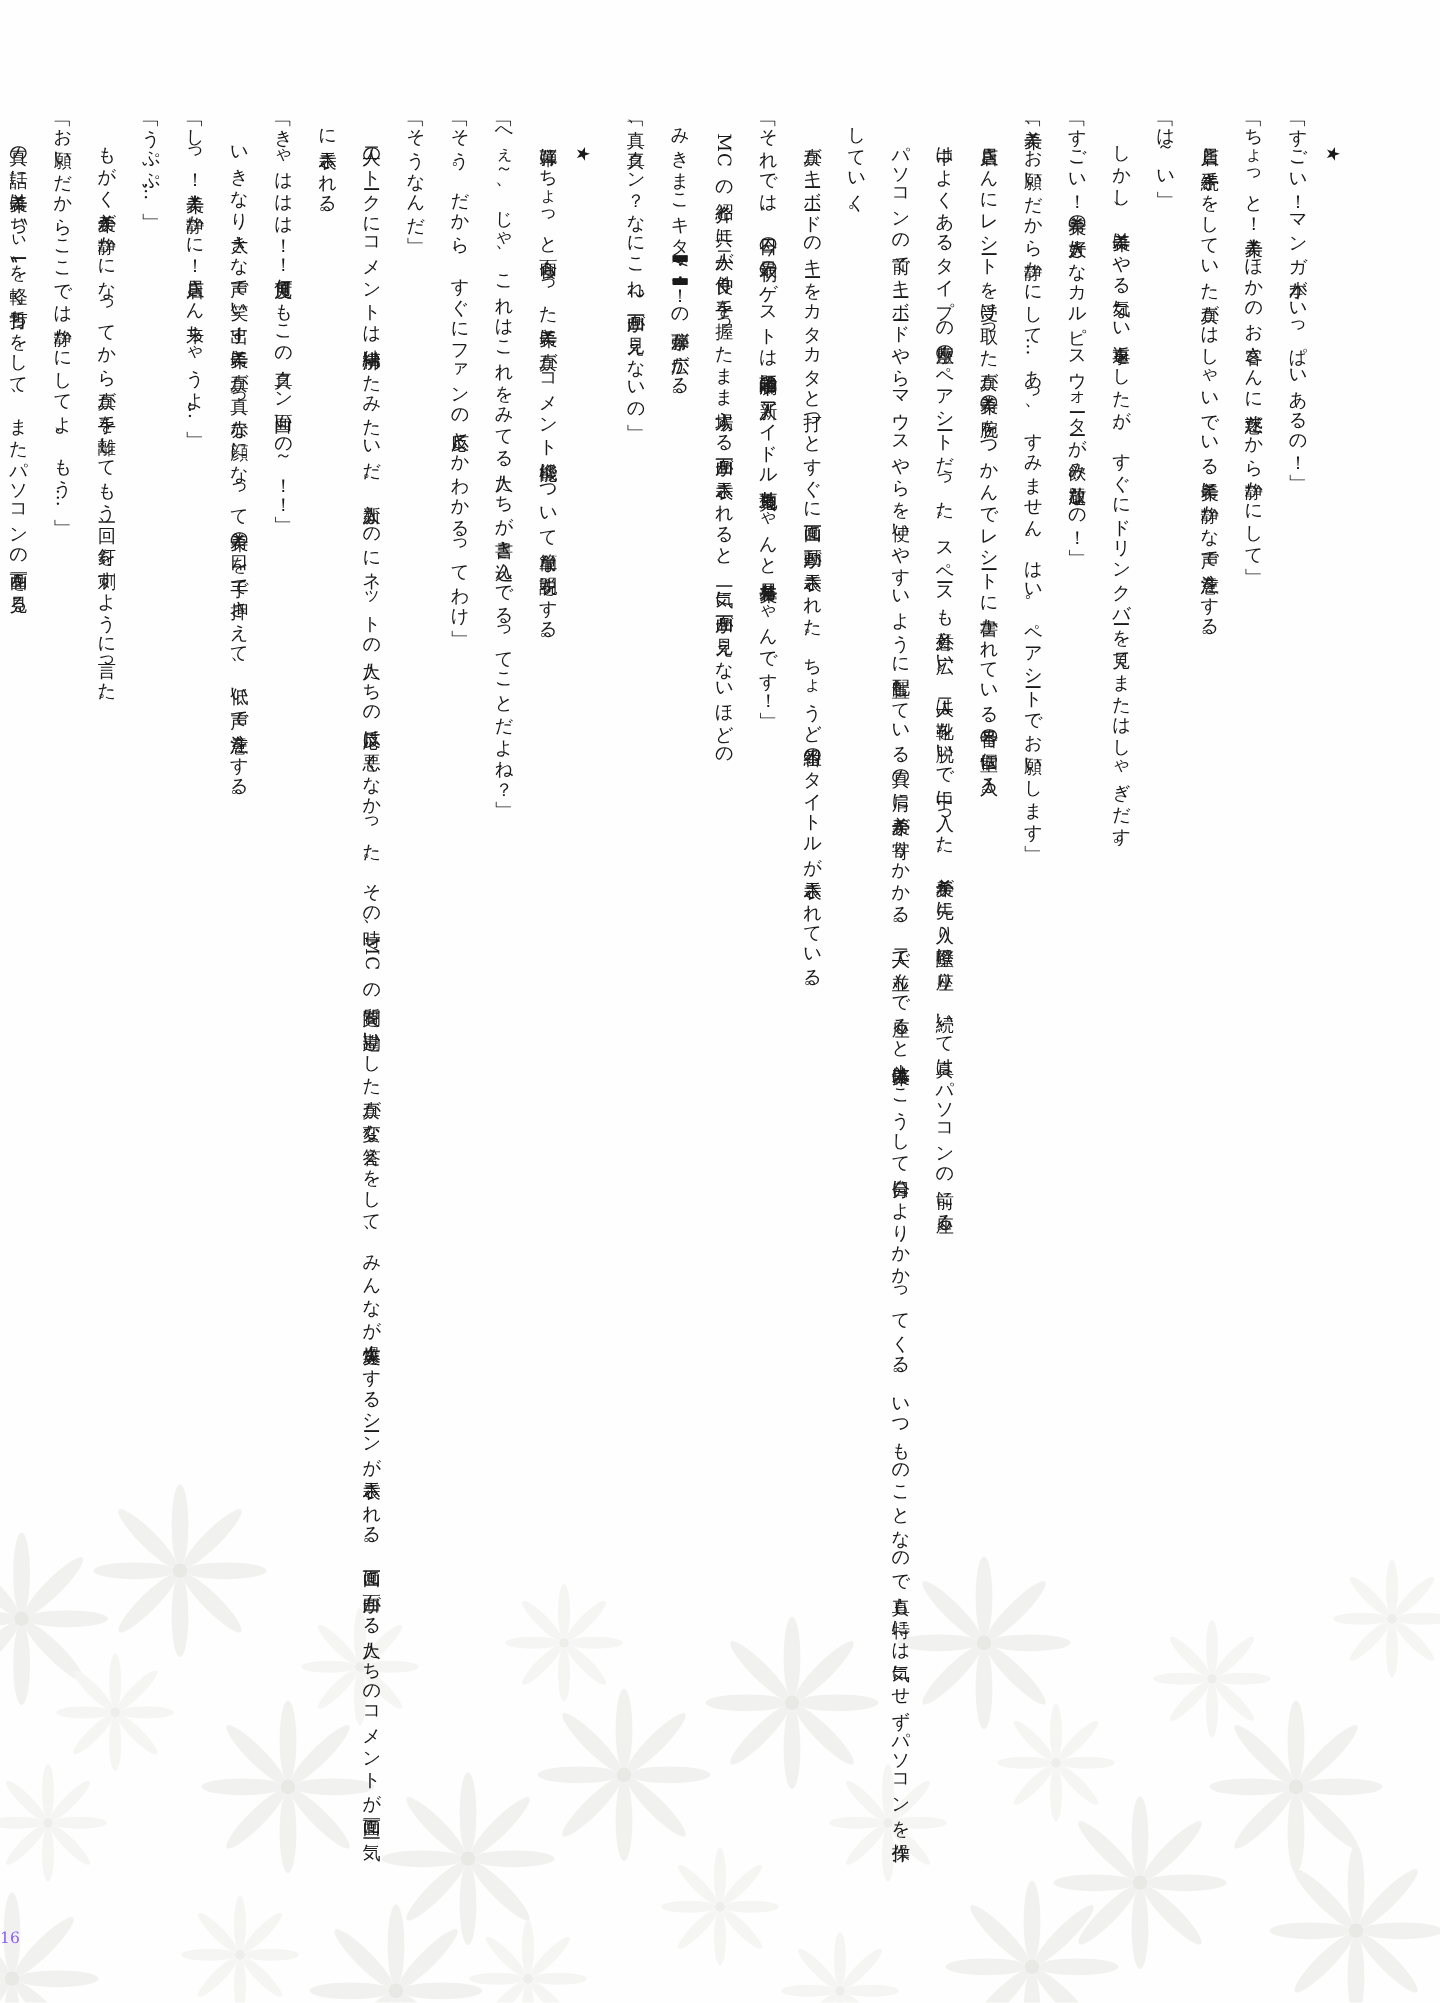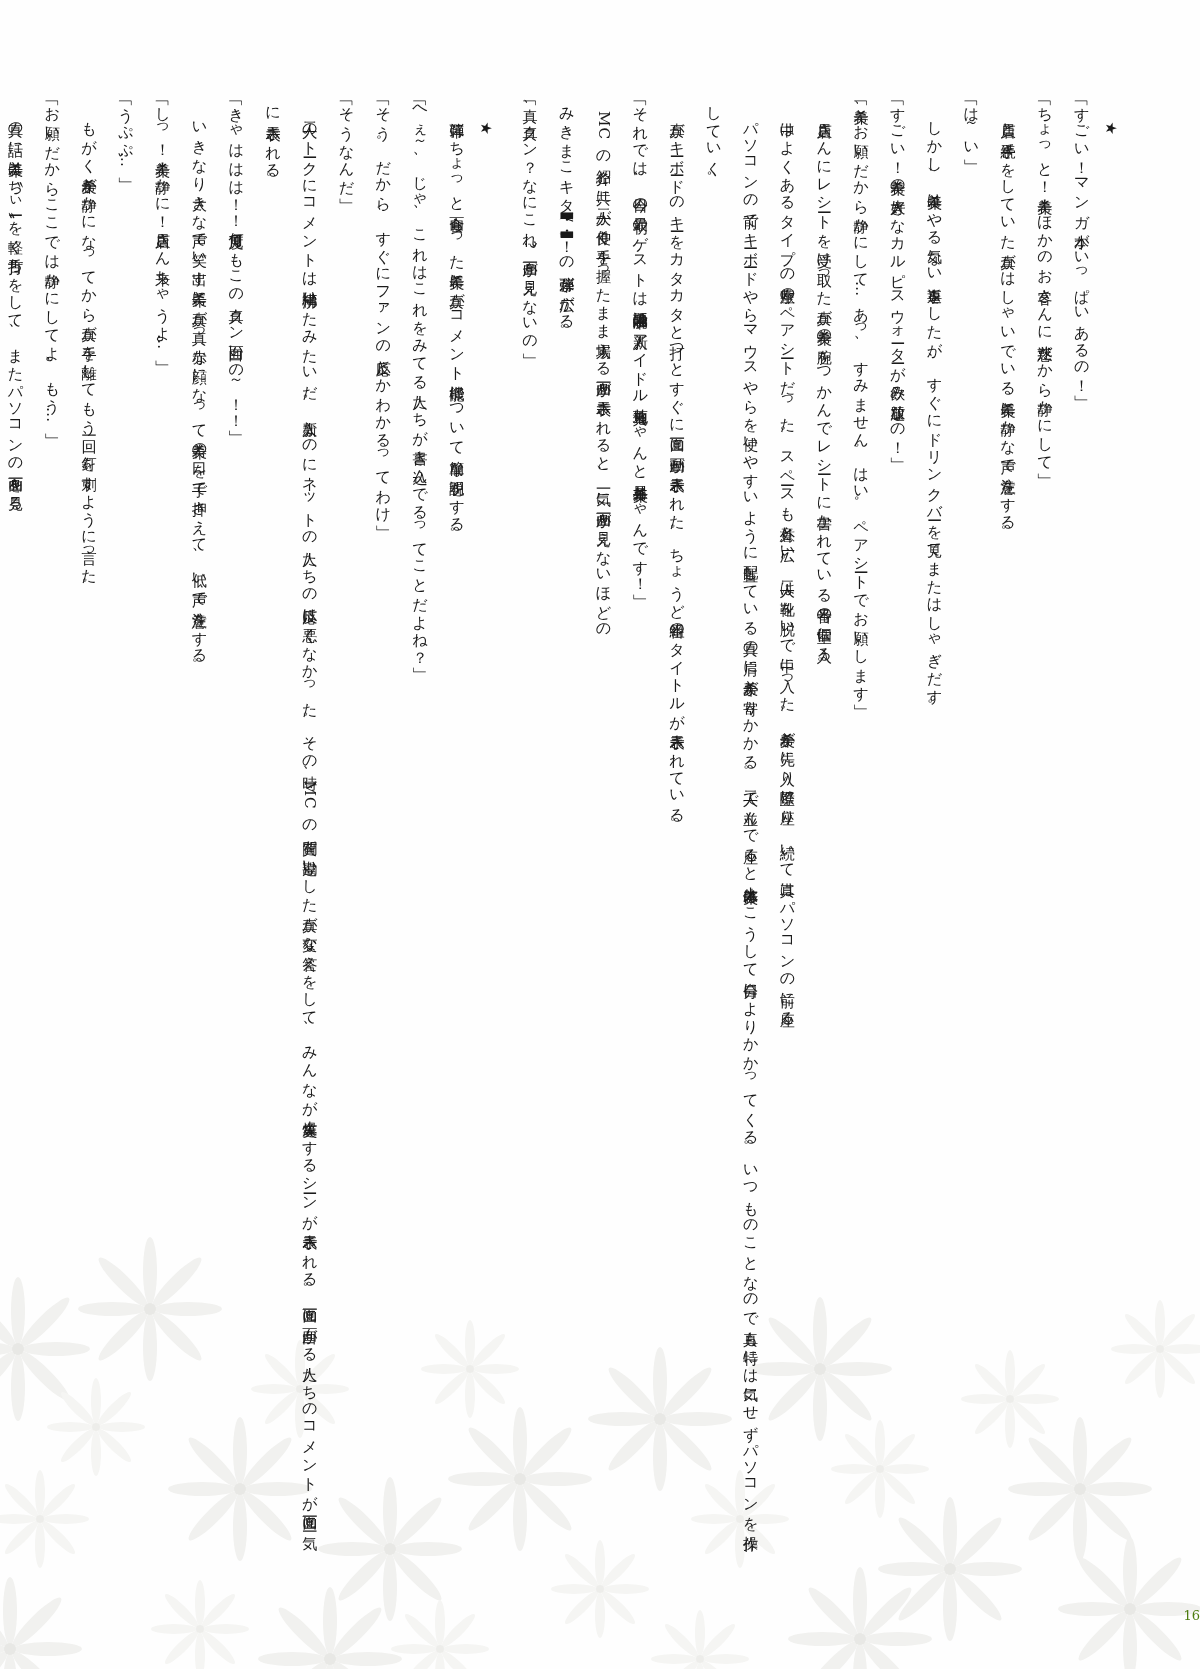--- a/index.html
+++ b/index.html
@@ -74,23 +74,23 @@
   .star span {
     display: inline-block;
     transform: rotate(90deg);
   }
 
   .page-number {
     position: absolute;
     bottom: 46px;
     left: 0;
     width: 1200px;
-    text-align: right;
+    text-align: left;
     font-size: 13px;
-    color: #4d7c0f;
+    color: #8b5cf6;
     font-family: "DejaVu Serif", "Liberation Serif", serif;
     z-index: 3;
   }
 </style>
 </head>
 <body>
 
 <div class="page">
 
   <svg class="flowers" viewBox="0 0 1200 480" xmlns="http://www.w3.org/2000/svg">

